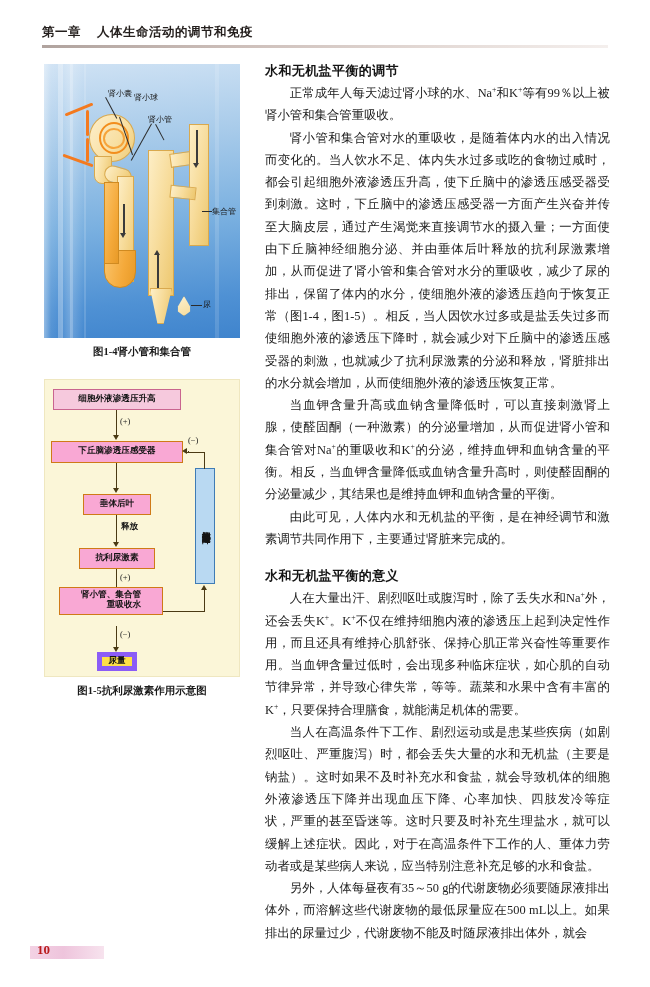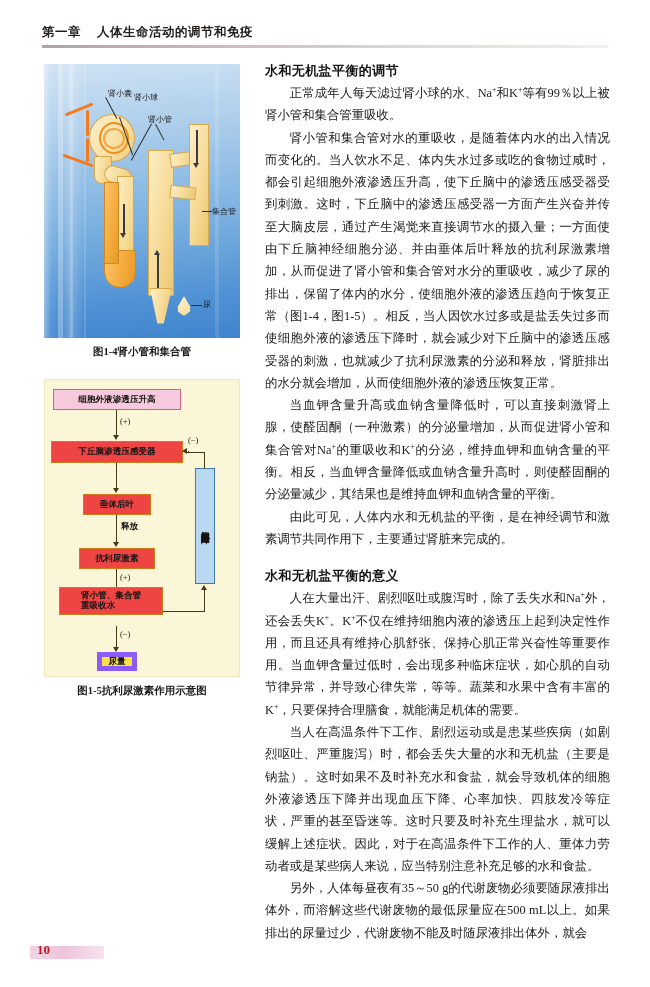--- a/index.html
+++ b/index.html
@@ -121,30 +121,30 @@
     background: #fbf6d8;
     border: 1px solid #efe7c0;
     box-sizing: border-box;
   }
   .fc-box {
     position: absolute;
     box-sizing: border-box;
     display: flex;
     align-items: center;
     justify-content: center;
-    text-align: left;
+    text-align: right;
     font-size: 8.6px;
     font-weight: bold;
     line-height: 1.12;
     color: #141414;
-    font-family: Liberation Serif, serif;
+    font-family: Liberation Mono, monospace;
     white-space: pre-line;
   }
   .fc-pink   { background:#f6c9dd; border:1px solid #c9658f; }
-  .fc-orange { background:#ef4444; border:1px solid #cf7a17; }
+  .fc-orange { background:#f9a8d4; border:1px solid #cf7a17; }
   .fc-blue   { background:#b9d9f2; border:1px solid #3f7cb5; writing-mode: vertical-rl; letter-spacing:0.5px;}
   .fc-gray   { background:#fde047; border:5px solid #8b5cf6; }
 
   .fc-line { position:absolute; background:#4a3a14; }
   .fc-arrow-d {
     position:absolute;
     width:0;height:0;
     border-left:3.5px solid transparent;
     border-right:3.5px solid transparent;
     border-top:5px solid #4a3a14;

